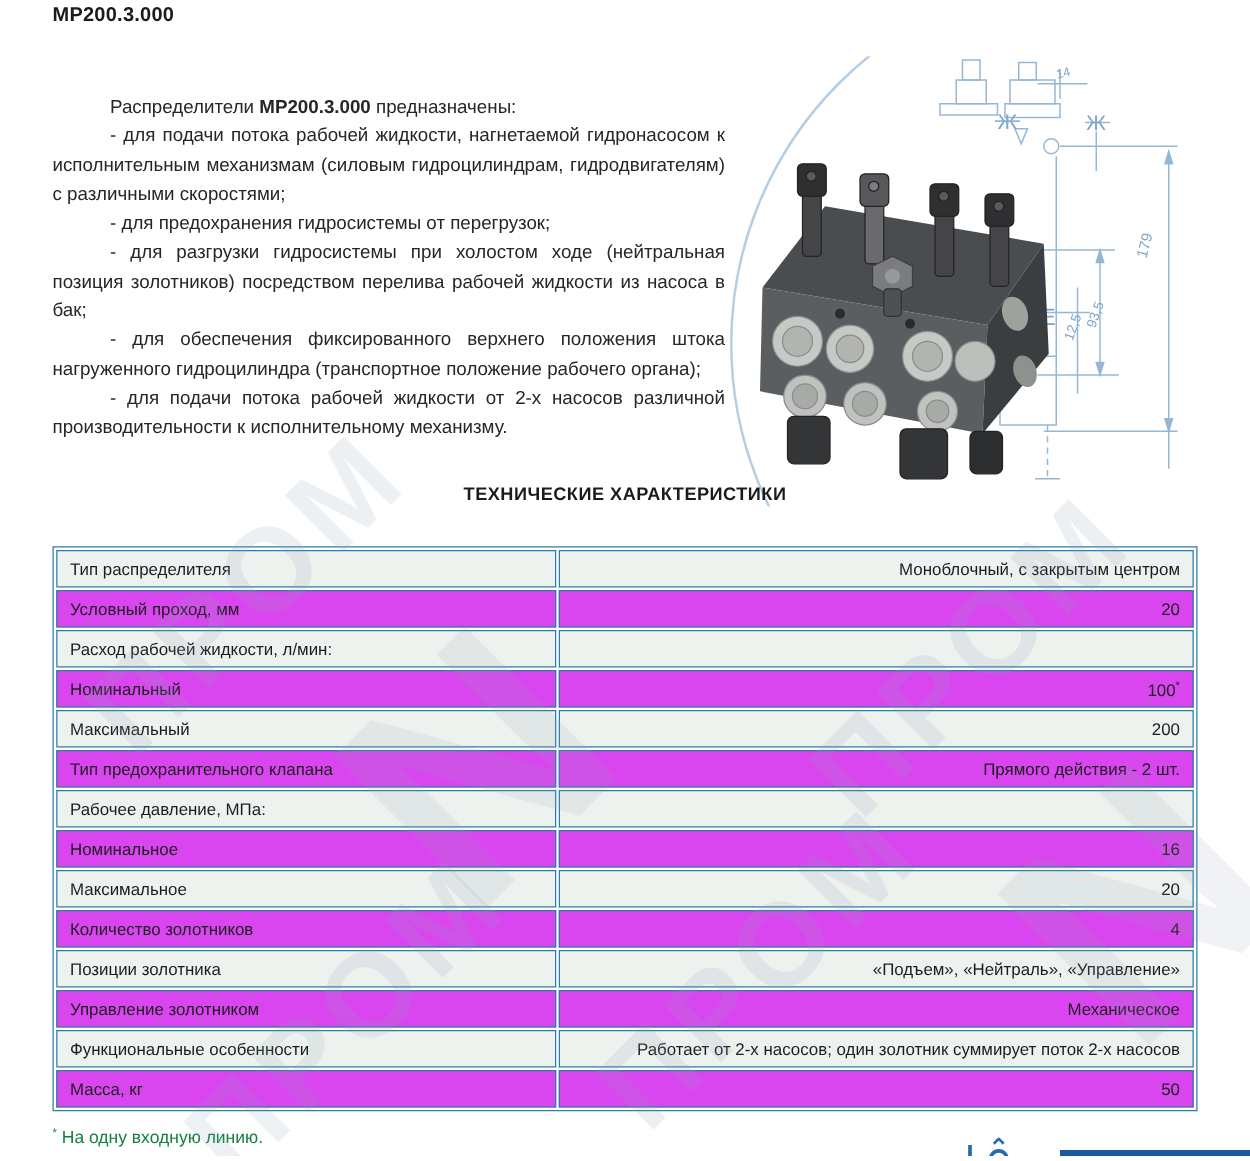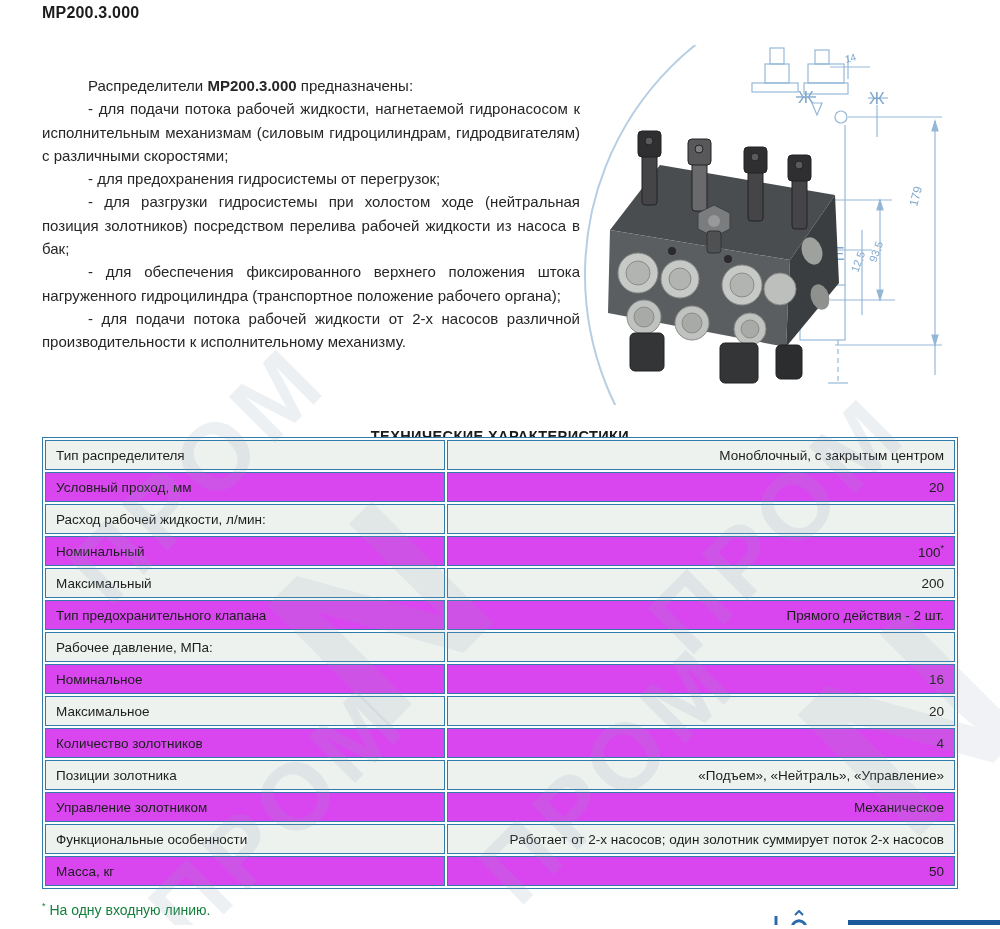--- a/index.html
+++ b/index.html
@@ -25,21 +25,21 @@
   .cad-text{ fill:#7fa8cc; font-family:"Liberation Sans",sans-serif; }
   
   .wm{
     position:absolute; font-weight:700; color:#8fa3b5; opacity:.15;
     transform:rotate(-45deg); pointer-events:none; z-index:5; letter-spacing:8px;
     font-family:"Liberation Sans",sans-serif; white-space:nowrap;
   }
   .wm.big{ letter-spacing:0; opacity:.13; }
   
   .tbl-heading{
-    position:absolute; left:42px; top:428px; width:916px; text-align:center;
+    position:absolute; left:42px; top:388px; width:916px; text-align:center;
     font-size:14.5px; font-weight:700; color:#1b1b1b; letter-spacing:.4px;
   }
   table.spec{
     position:absolute; left:42px; top:437px; width:916px;
     border-collapse:separate; border-spacing:2px;
     border:1px solid #2e7cab; background:#ffffff;
     table-layout:fixed;
   }
   table.spec td{
     border:1px solid #2e7cab; height:28px; padding:0 10px;

